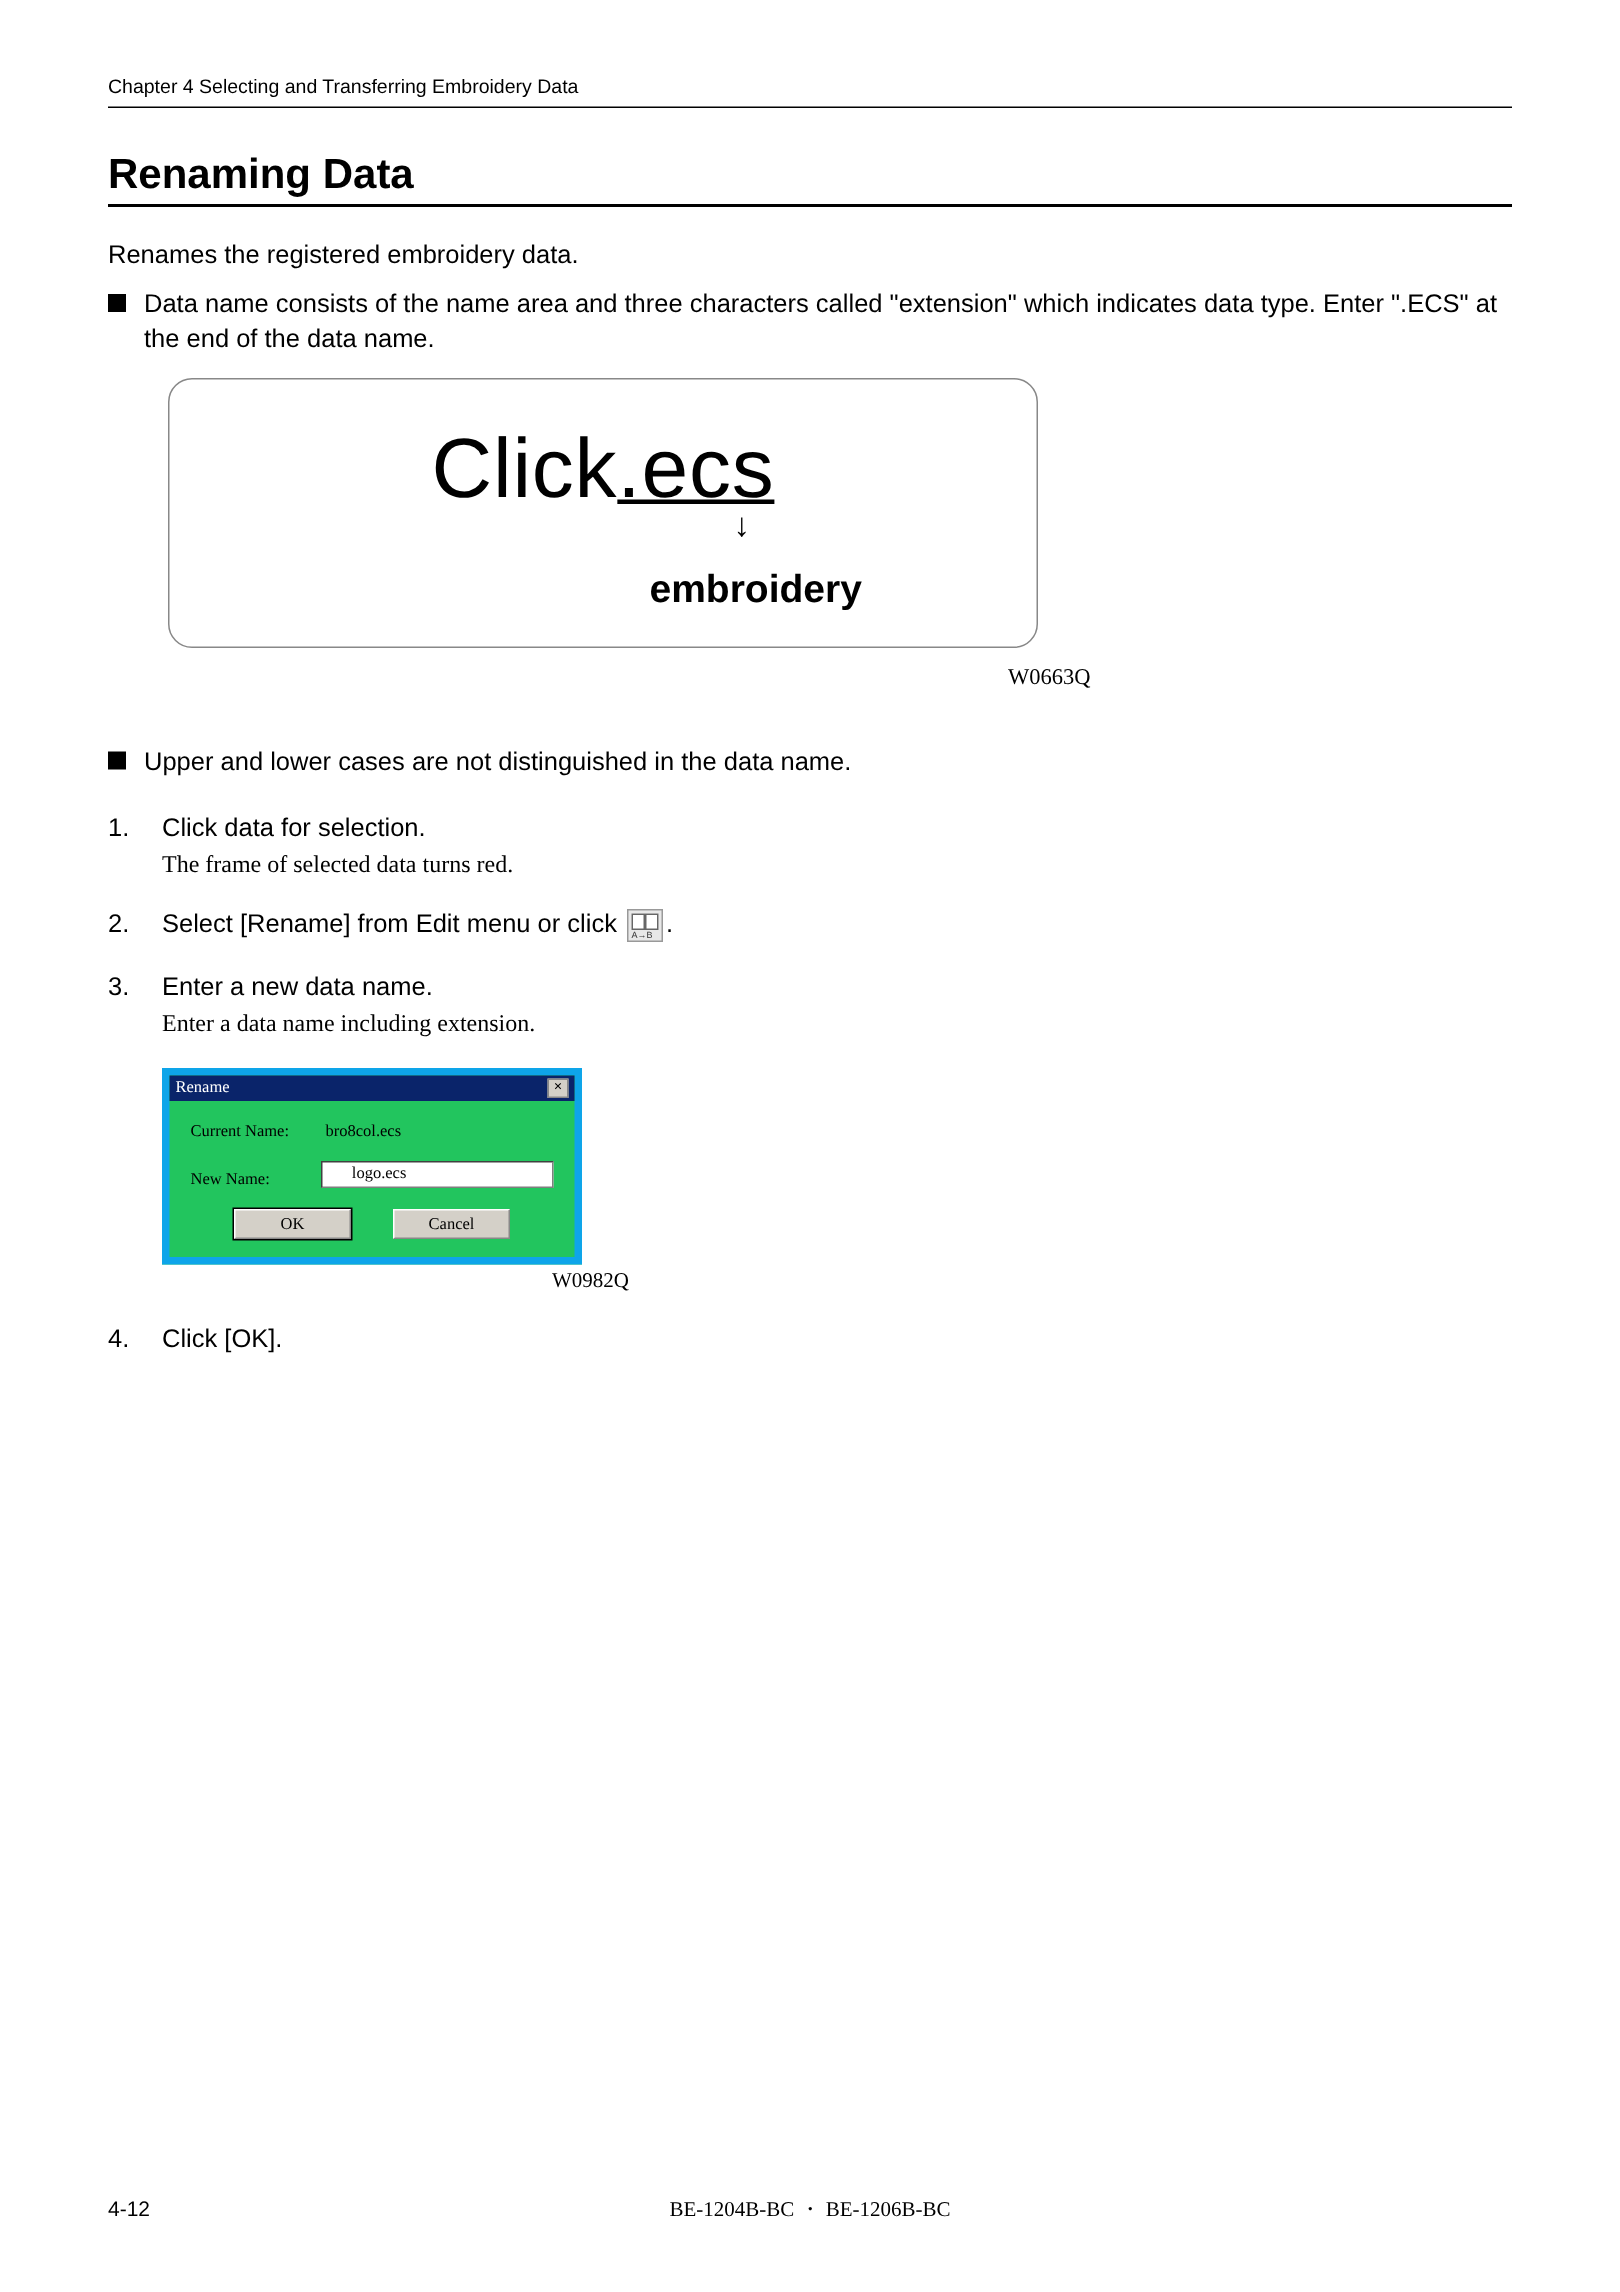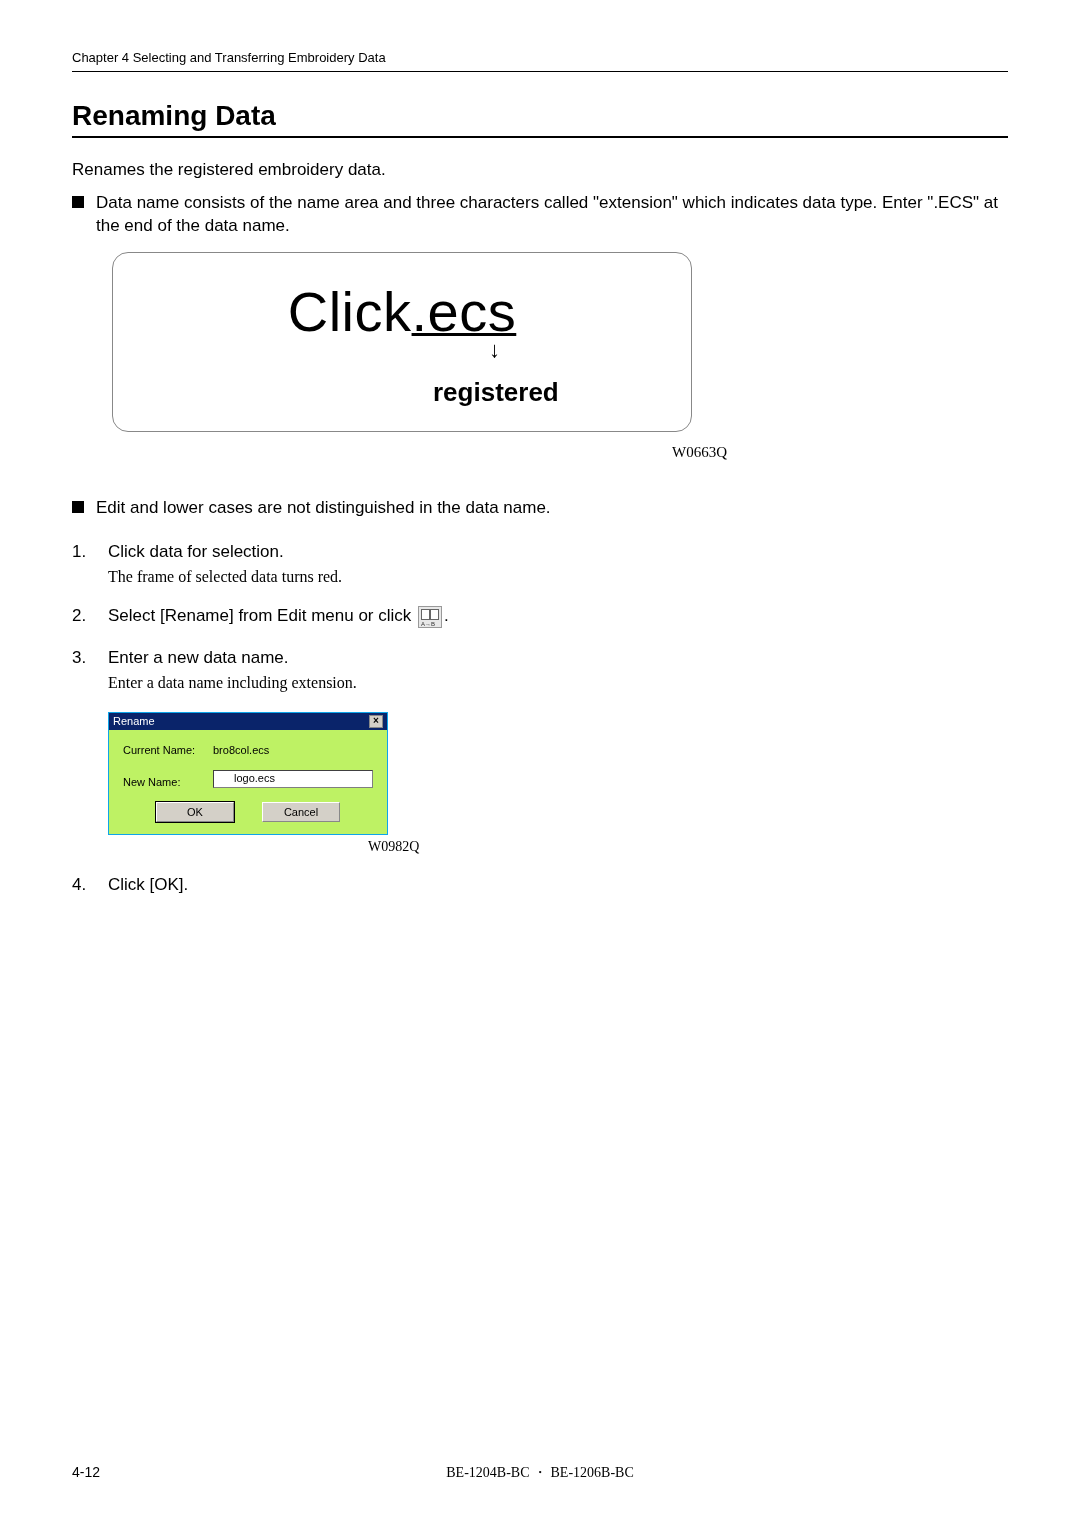--- a/index.html
+++ b/index.html
@@ -161,24 +161,24 @@
       font-size: 6px;
       color: #333;
       line-height: 6px;
     }
     .dialog-wrap {
       margin-left: 36px;
       margin-top: 8px;
     }
     .dialog {
       width: 280px;
-      border: 1px solid #0ea5e9;
-      background: #bef264;
-      font-size: 11px;
-      font-family: Liberation Sans, sans-serif;
+      border: 5px solid #0ea5e9;
+      background: #22c55e;
+      font-size: 11px;
+      font-family: Liberation Serif, serif;
     }
     .dialog-title {
       background: #0a246a;
       color: #fff;
       padding: 2px 4px;
       display: flex;
       justify-content: space-between;
       align-items: center;
       font-size: 11px;
     }
@@ -280,28 +280,28 @@
   <div class="bullet-square"></div>
   <div class="bullet-text">Data name consists of the name area and three characters called "extension" which indicates data type. Enter ".ECS" at the end of the data name.</div>
 </div>
 
 <div class="diagram-wrap">
   <div class="diagram-box">
     <div class="basket-text">
       <span>Click</span><span class="basket-ext">.ecs</span>
     </div>
     <div class="arrow-down">↓</div>
-    <div class="extension-label">registered</div>
+    <div class="extension-label">embroidery</div>
   </div>
 </div>
 <div class="wcode-1">W0663Q</div>
 
 <div class="bullet-row-2">
   <div class="bullet-square"></div>
-  <div class="bullet-text">Edit and lower cases are not distinguished in the data name.</div>
+  <div class="bullet-text">Upper and lower cases are not distinguished in the data name.</div>
 </div>
 
 <div class="step-block">
   <div class="step-row">
     <div class="step-num">1.</div>
     <div class="step-text">Click data for selection.</div>
   </div>
   <div class="step-sub">The frame of selected data turns red.</div>
 </div>
 

